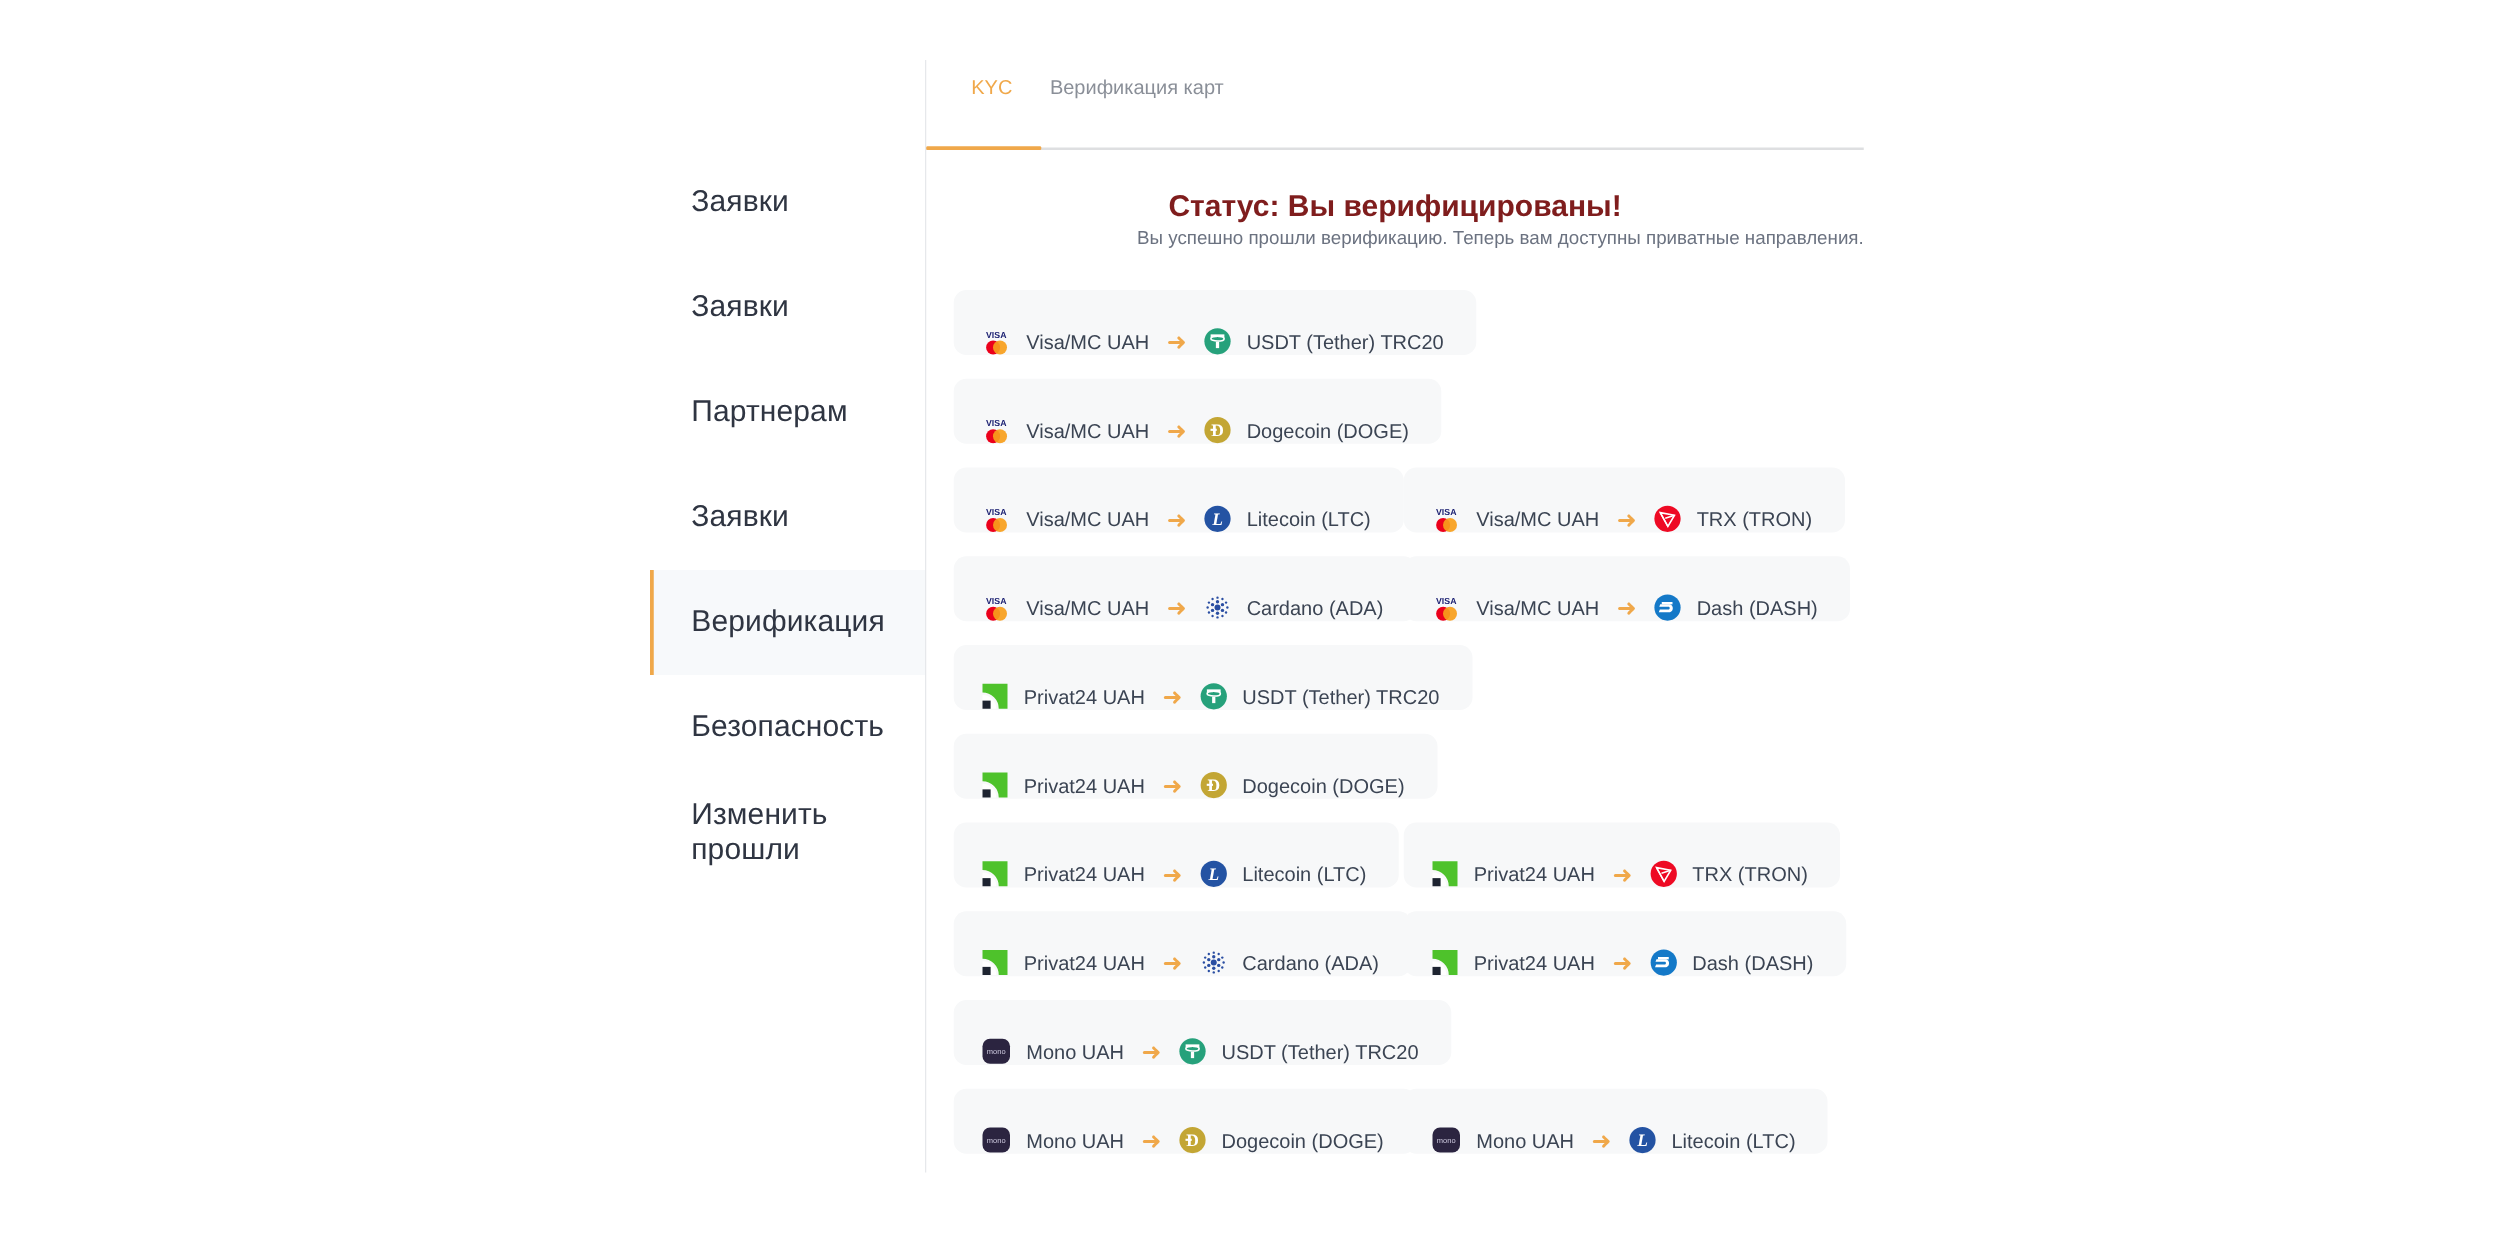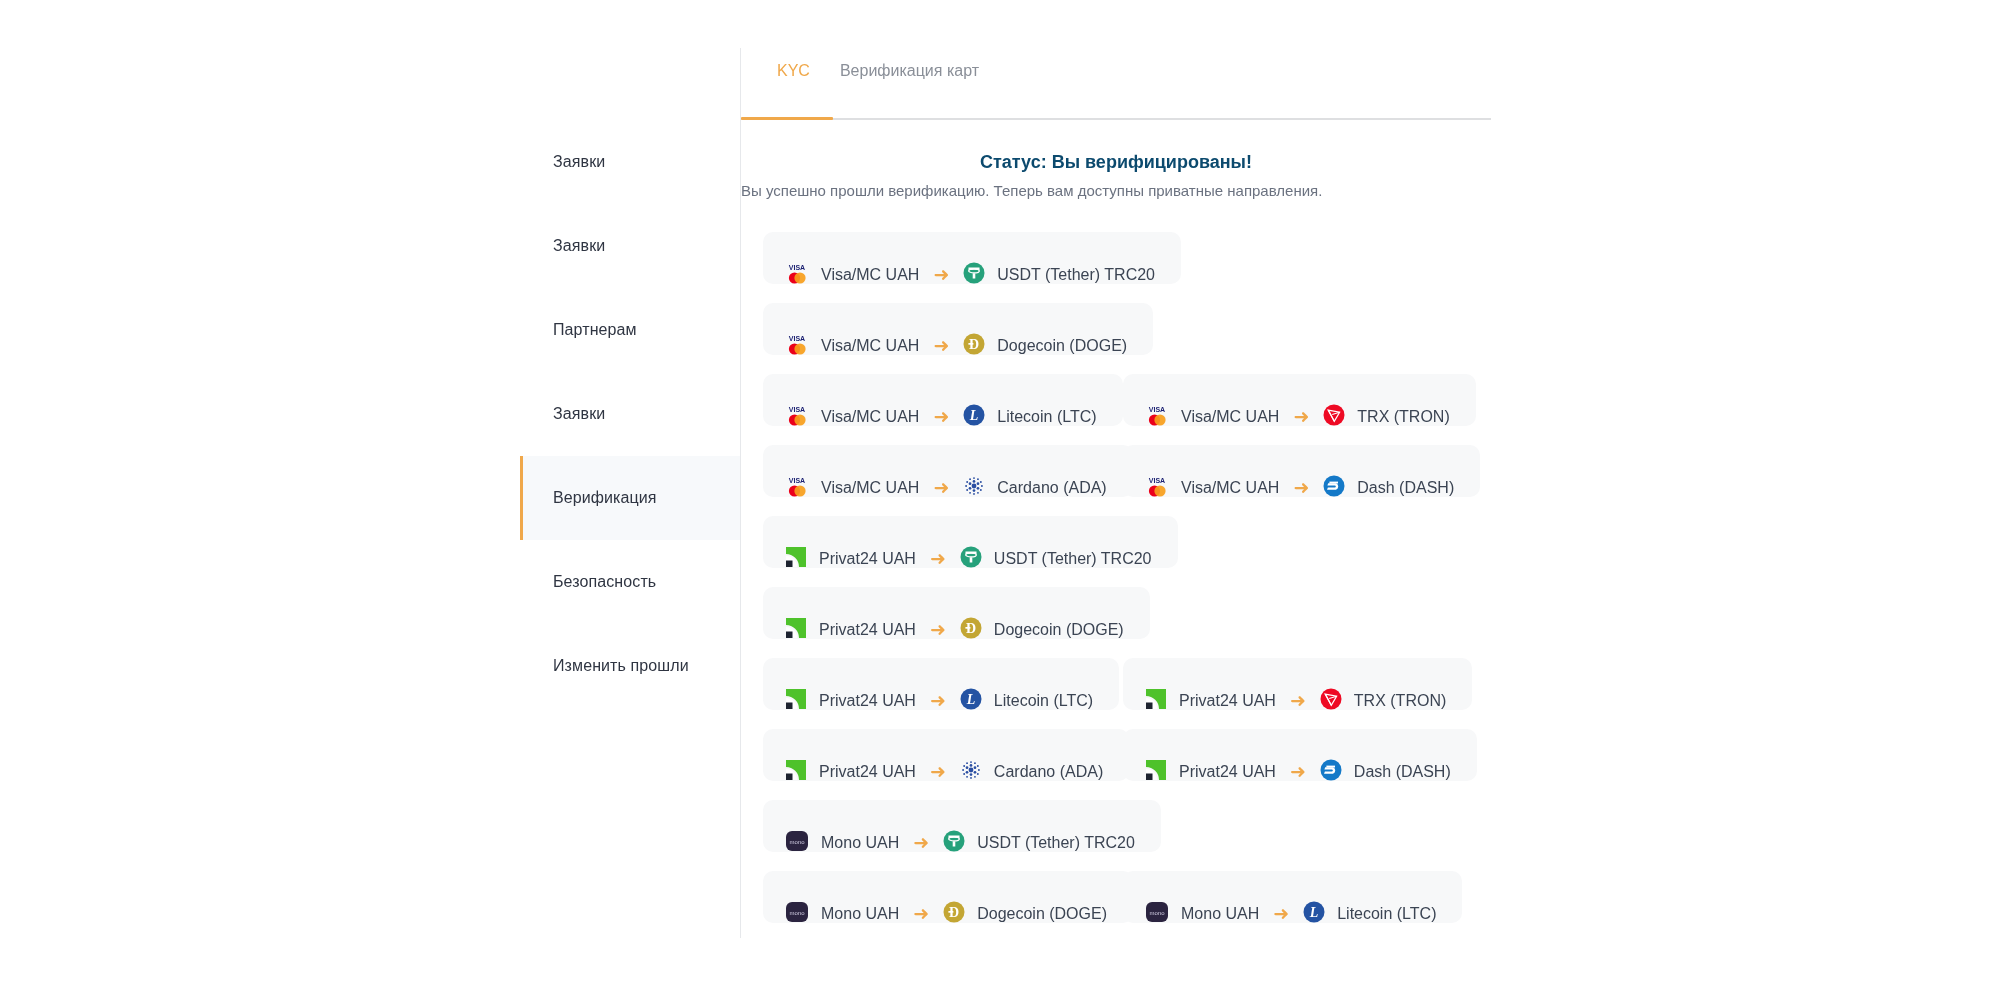--- a/index.html
+++ b/index.html
@@ -29,21 +29,21 @@
     top: 120px;
     width: 220px;
   }
   .nav-item {
     position: relative;
     height: 84px;
     display: flex;
     align-items: center;
     padding-left: 30px;
     box-sizing: border-box;
-    font-size: 16px;
+    font-size: 24px;
     color: #2f3542;
     letter-spacing: .1px;
     background: transparent;
     border-left: 3px solid transparent;
   }
   .nav-item.active {
     background: #f7f9fb;
     border-left: 3px solid #f0a84a;
     text-align: right;
   }
@@ -101,30 +101,30 @@
     border-radius: 1px;
   }
 
   
   .status-title {
     position: absolute;
     left: 741px;
     top: 152px;
     width: 750px;
     text-align: center;
-    font-size: 18px;
+    font-size: 24px;
     font-weight: bold;
-    color: #0c4a6e;
+    color: #7f1d1d;
   }
   .status-sub {
     position: absolute;
     left: 741px;
     top: 182px;
     width: 750px;
-    text-align: left;
+    text-align: right;
     font-size: 15px;
     color: #6b7280;
   }
 
   
   .pairs {
     position: absolute;
     left: 763px;
     top: 232px;
     width: 760px;

